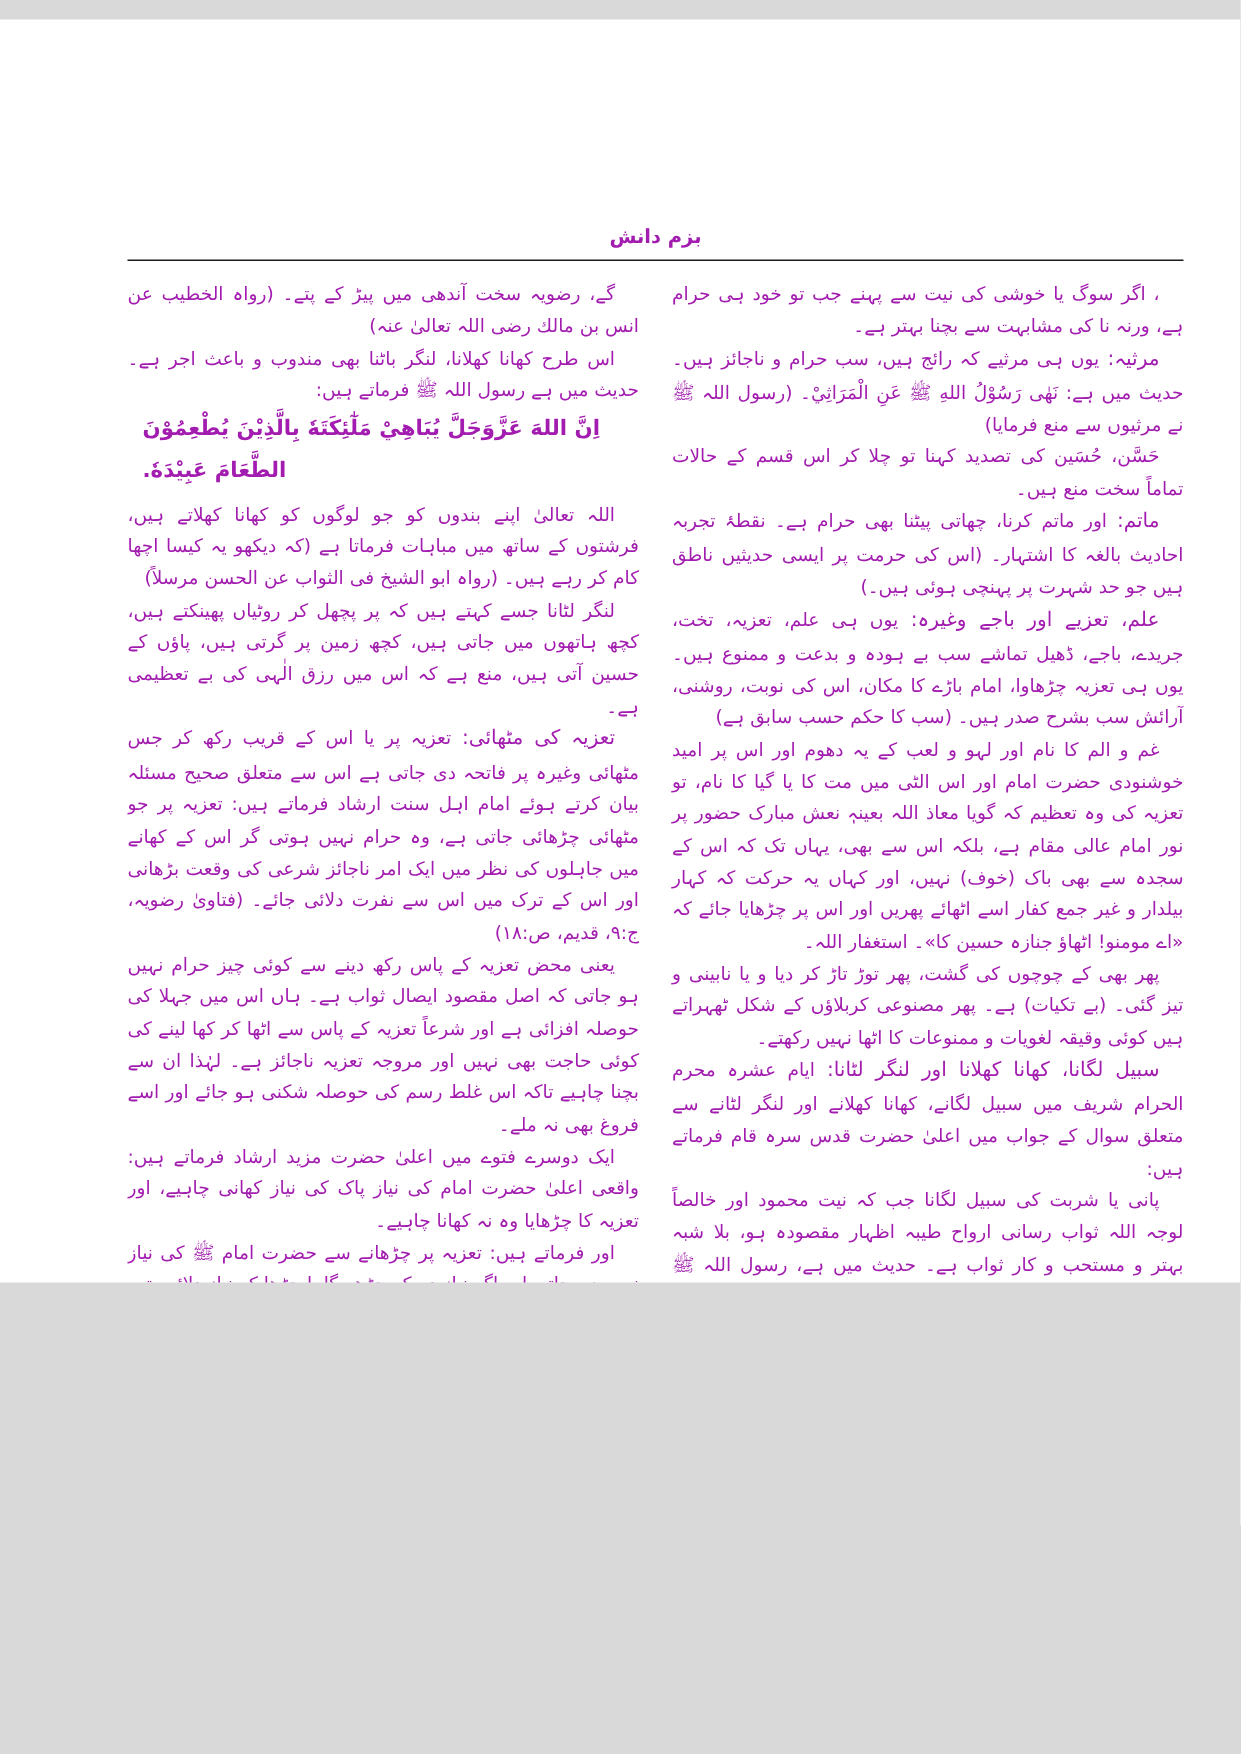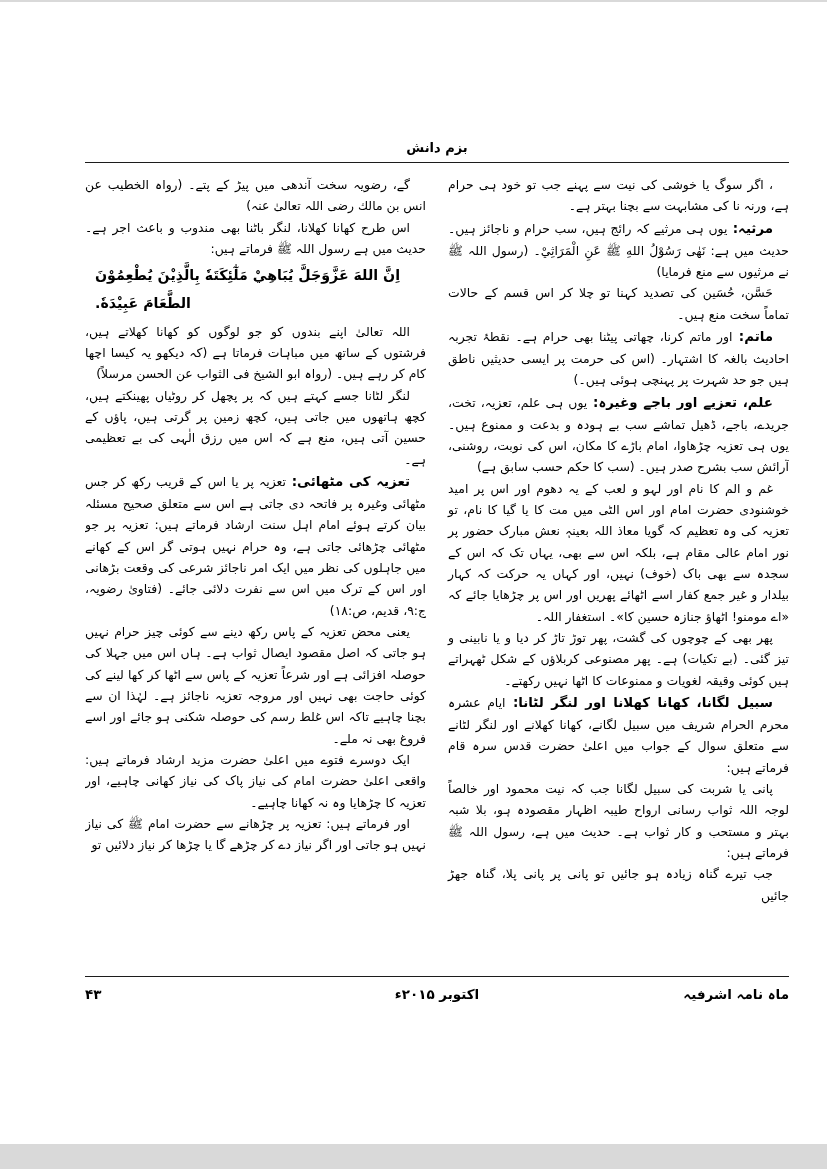--- a/index.html
+++ b/index.html
@@ -1,38 +1,38 @@
 <!DOCTYPE html>
 <html lang="ur" dir="rtl"><head>
 <meta charset="utf-8">
 <style>
   * { margin:0; padding:0; box-sizing:border-box; }
   html,body { background:#d9d9d9; font-family:"DejaVu Sans", sans-serif; }
   .page {
-    position:relative; width:827px; height:1142px; margin:2px auto;
-    background:#ffffff; color:#000000; overflow:hidden;
+    position:relative; width:827px; height:842px; margin:13px auto;
+    background:#ffffff; color:#a21caf; overflow:hidden;
   }
   .header { position:absolute; top:138px; left:85px; right:38px; }
   .header-title { text-align:center; font-weight:bold; font-size:13px; letter-spacing:1px; }
   .header-rule { border-top:1.3px solid #1c1c1c; margin-top:7px; }
 
   .columns {
     position:absolute; top:172px; left:85px; right:38px; height:796px;
     display:flex; direction:rtl; gap:22px; overflow:hidden;
   }
   .col {
     flex:1 1 0; direction:rtl; text-align:justify;
     font-size:12.4px; line-height:1.72;
   }
   .col p.para { text-indent:16px; margin:0; }
   .col p.quote {
     font-weight:bold; font-size:14.2px; line-height:1.95;
     text-align:left; text-indent:0; margin:3px 10px 3px 10px;
   }
-  .lead { font-weight:bold; font-size:13.4px; }
+  .lead { font-weight:normal; font-size:13.4px; }
 
   .footer { position:absolute; top:974px; left:85px; right:38px; }
   .footer-rule { border-top:1.4px solid #1c1c1c; }
   .footer-row {
     display:flex; direction:rtl; justify-content:space-between; align-items:baseline;
     margin-top:9px; font-weight:bold; font-size:13.5px;
   }
   .footer-center { position:absolute; left:50%; transform:translateX(-50%); }
   .footer-row { position:relative; }
 </style>

